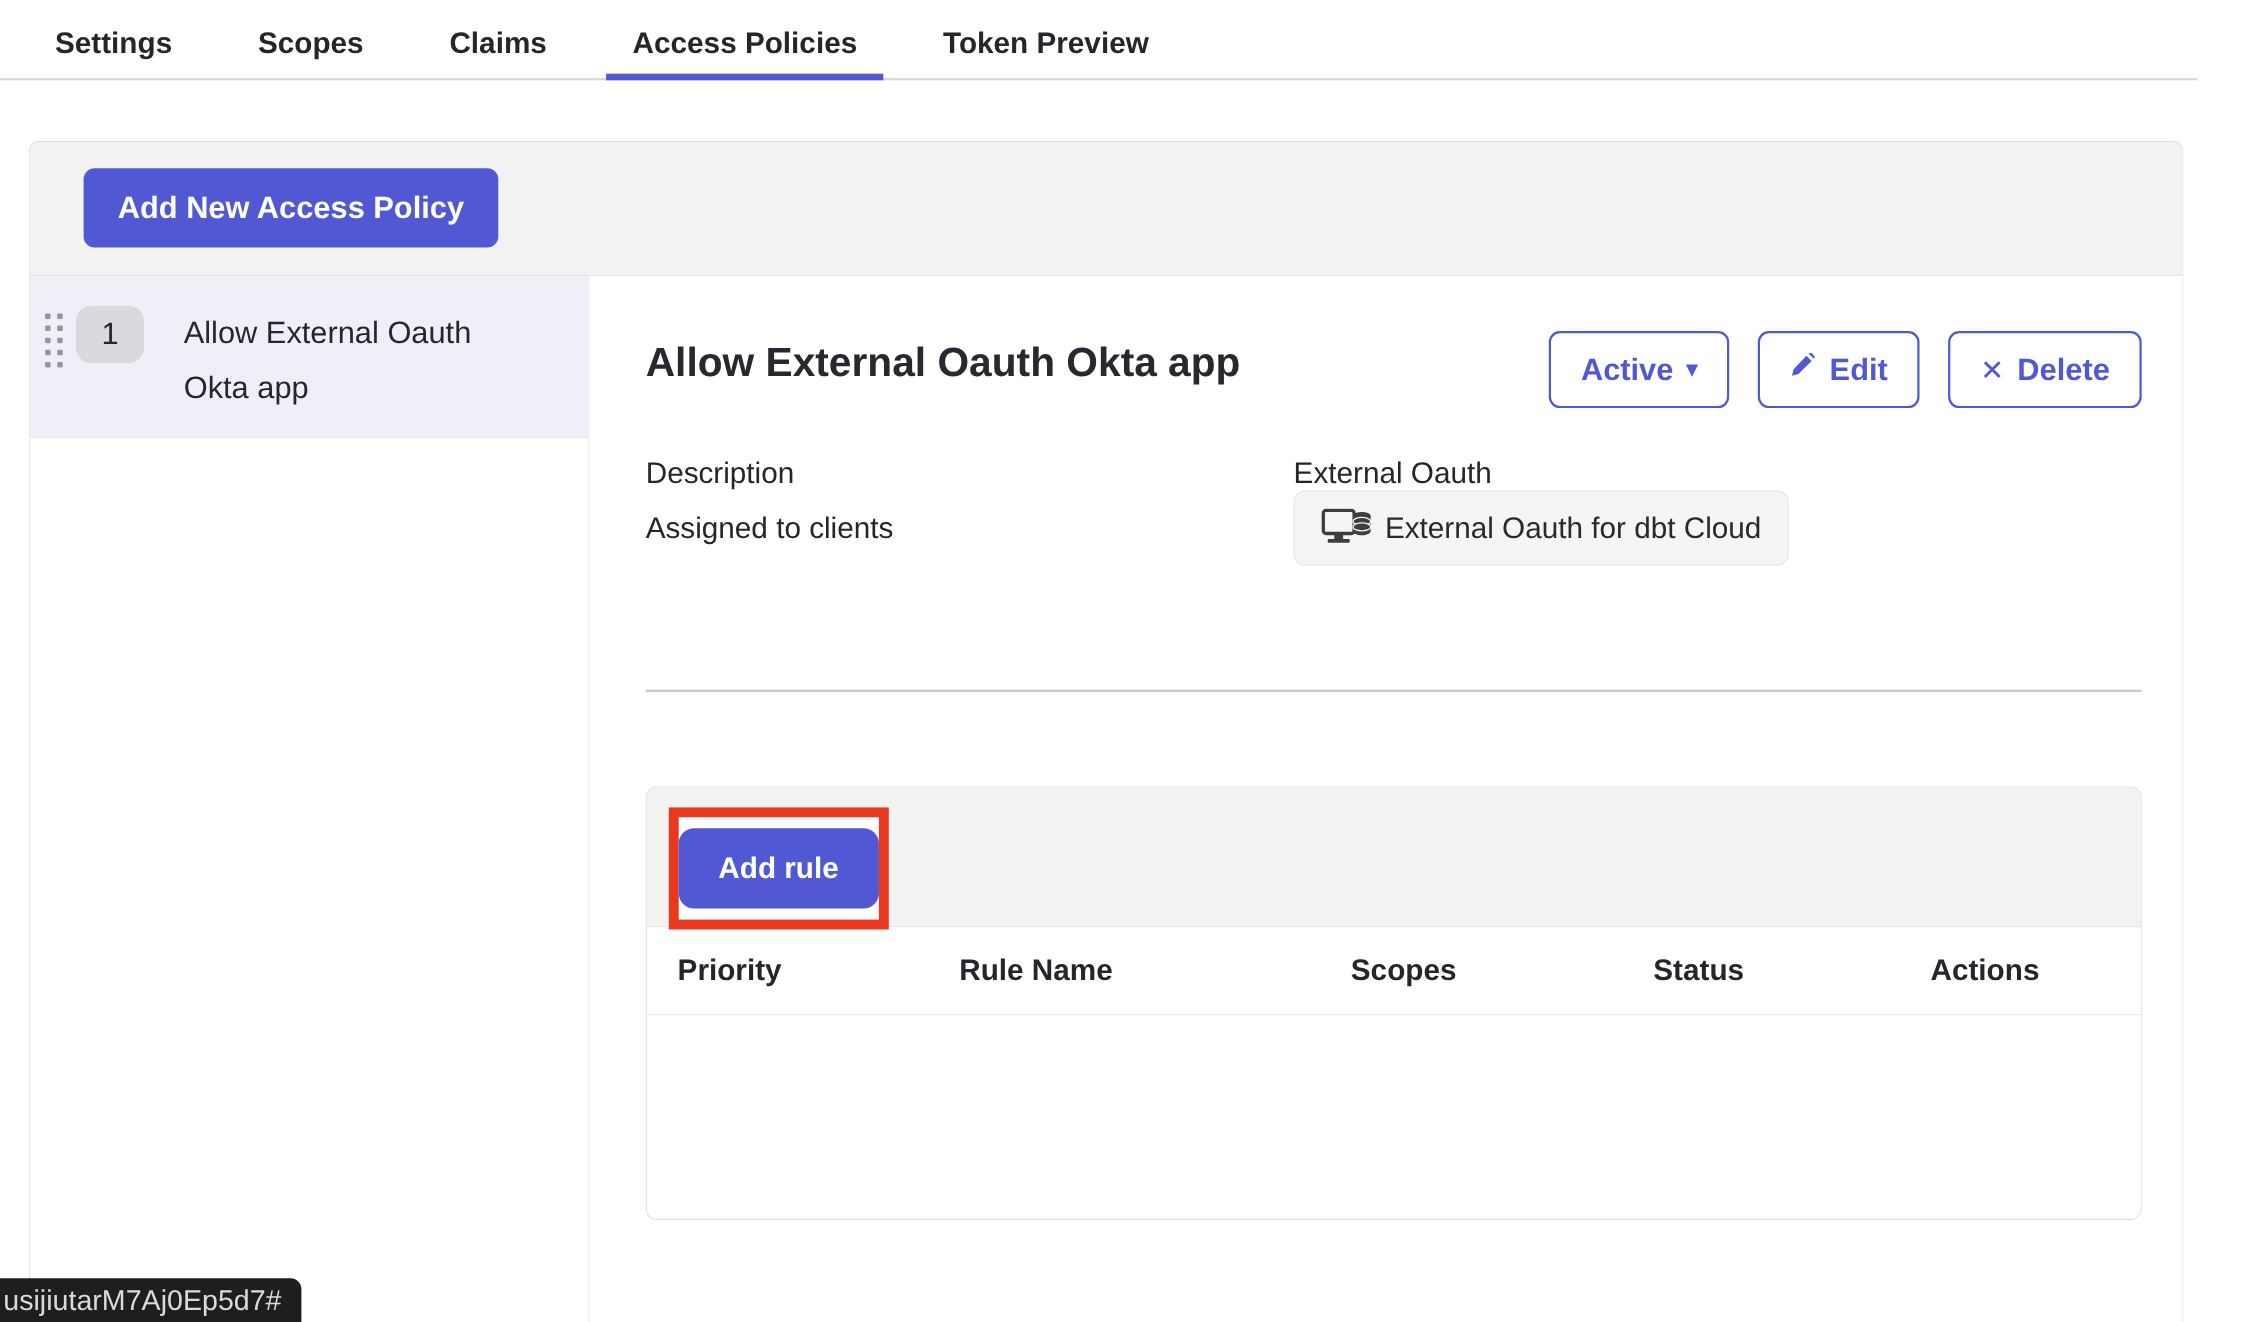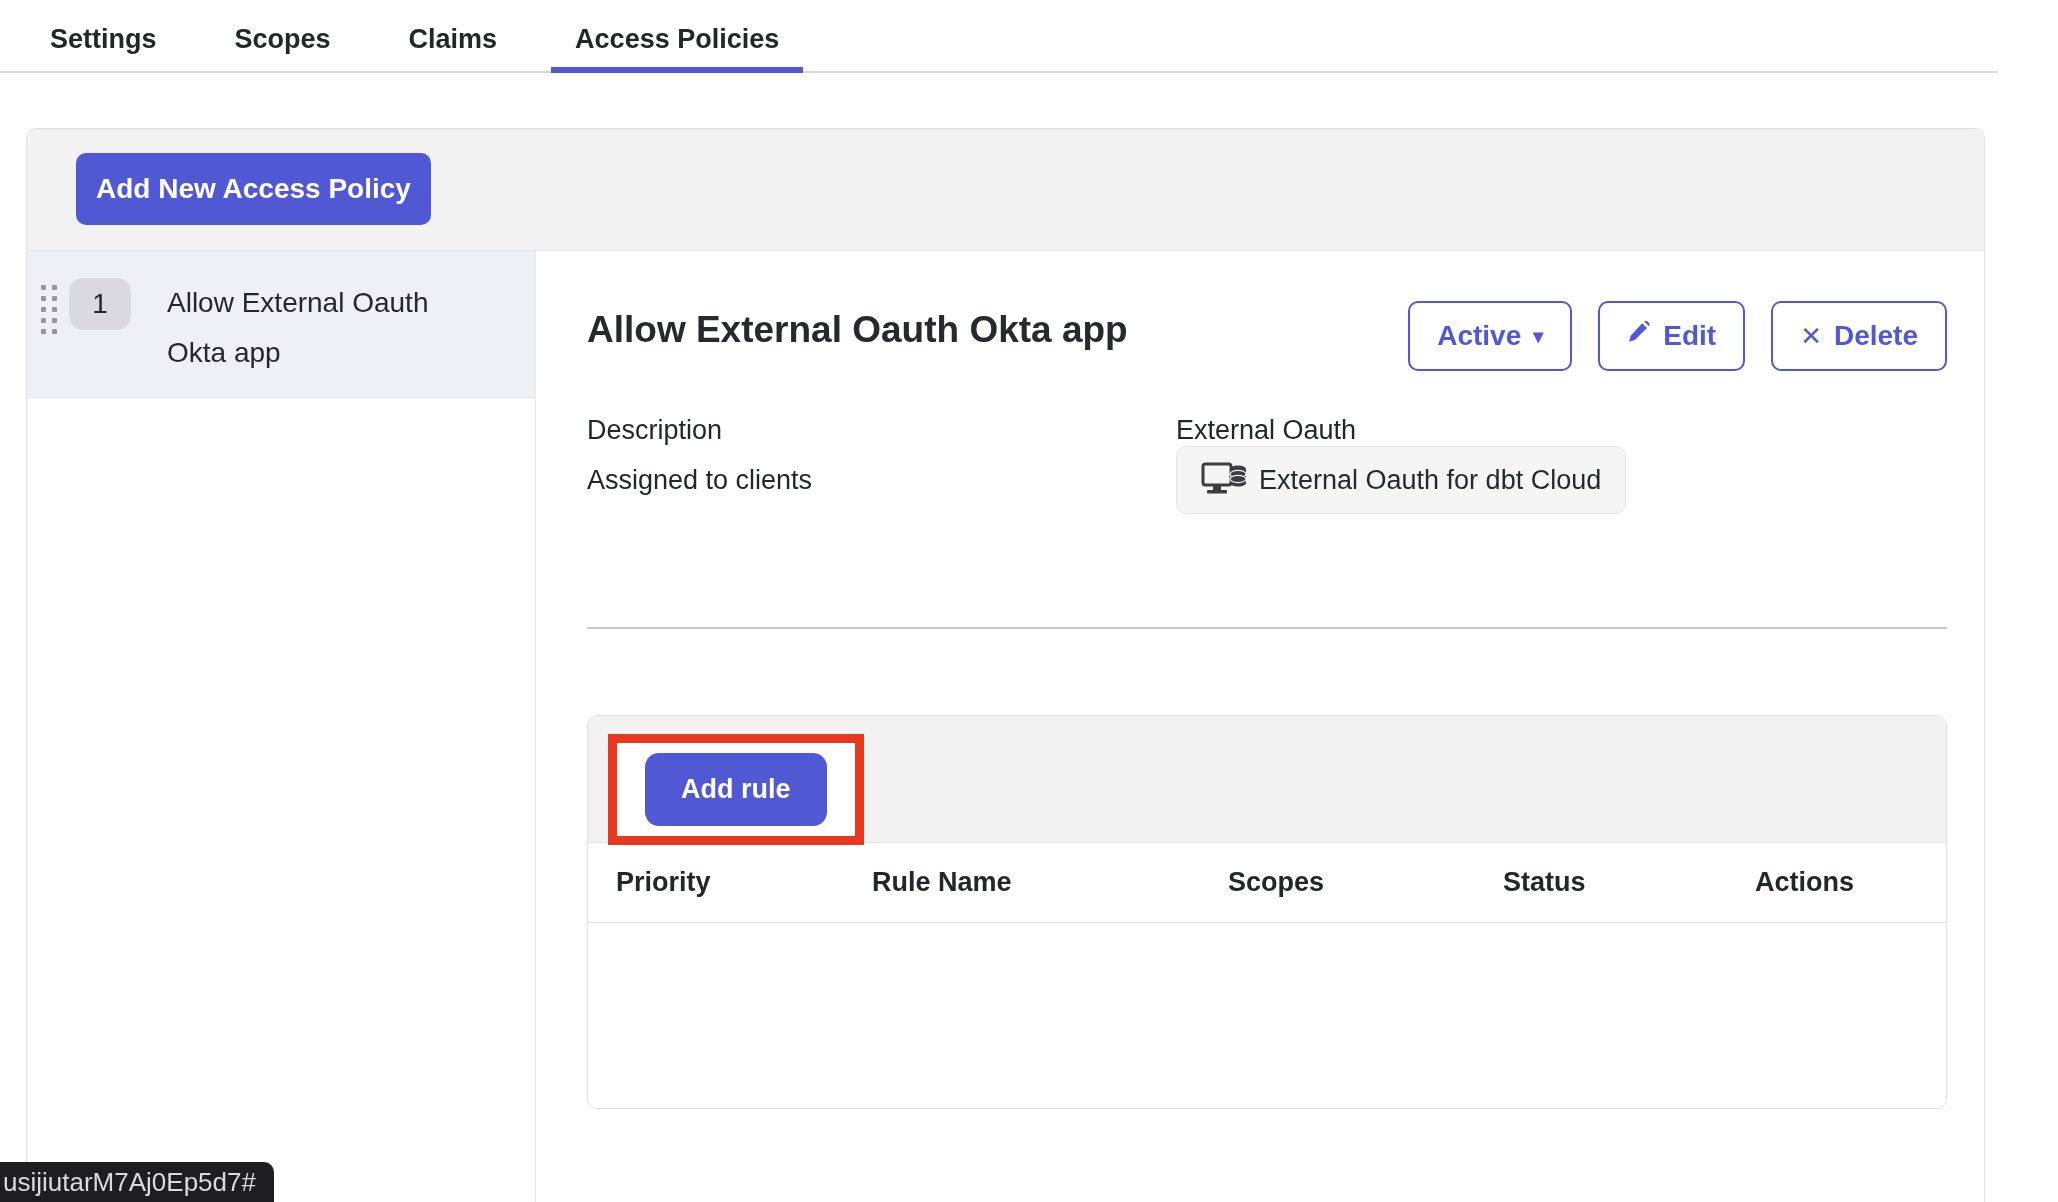--- a/index.html
+++ b/index.html
@@ -15,21 +15,21 @@
   .tab.active::after { content:""; position:absolute; left:0; right:0; bottom:-2px;
          height:6px; background:var(--accent); }
 
   :root { --accent:#5158d4; --panel-border:#dfdfdf; --gray-bg:#f2f2f2; }
 
   
   .panel { margin:55px 13px 0 26px; border:1px solid var(--panel-border); border-bottom:none;
            border-radius:10px 10px 0 0; min-height:1074px; overflow:hidden; background:#fff; }
   .panel-header { background:var(--gray-bg); padding:24px 0 25px 49px; border-bottom:1px solid #e3e3e3; }
   .btn-primary { display:inline-block; background:var(--accent); color:#fff; border:none;
-           font-family:inherit; font-size:28px; font-weight:700; padding:20px 20px;
+           font-family:inherit; font-size:28px; font-weight:700; padding:20px 31px;
            border-radius:10px; cursor:pointer; }
 
   .panel-body { display:flex; align-items:stretch; min-height:952px; }
 
   
   .list-col { width:509px; flex:0 0 509px; border-right:1px solid #e6e6e6; }
   .policy-item { display:flex; align-items:flex-start; background:#efeff8;
            border-bottom:1px solid #e6e6e6; padding:27px 10px 19px 14px; min-height:146px; cursor:pointer; }
   .drag-dots { display:grid; grid-template-columns:repeat(2,5px); grid-auto-rows:5px;
            gap:6px; margin-top:7px; }
@@ -58,21 +58,21 @@
   .chip svg { display:block; }
 
   .divider { border:none; border-top:2px solid #c9c9c9; margin:113px 0 0 0; }
 
   
   .rules-card { margin-top:86px; border:1px solid var(--panel-border); border-radius:10px;
            overflow:hidden; background:#fff; }
   .rules-header { background:var(--gray-bg); padding:18px 0 0 20px; height:127px;
            border-bottom:1px solid #e3e3e3; }
   .annotation-box { display:inline-block; border:9px solid #e8391f; background:#fff;
-           padding:10px 28px; }
+           padding:10px 0; }
   .btn-addrule { display:inline-block; background:var(--accent); color:#fff; border:none;
            font-family:inherit; font-size:27px; font-weight:700; padding:21px 36px;
            border-radius:14px; cursor:pointer; }
   .table-head { display:grid; grid-template-columns:256px 356px 275px 252px auto;
            padding-left:28px; height:80px; align-items:center; font-size:27px; font-weight:700;
            color:#23262a; border-bottom:1px solid #e2e2e2; background:#fff; }
   .table-body { height:185px; background:#fff; }
 
   
   .url-tooltip { position:absolute; left:0; bottom:0; height:40px; line-height:40px;
@@ -82,20 +82,21 @@
 </head>
 <body>
 
 <div class="frame">
 
   <nav class="tabbar">
     <div class="tab">Settings</div>
     <div class="tab">Scopes</div>
     <div class="tab">Claims</div>
     <div class="tab active">Access Policies</div>
+    <div class="tab">Token Preview</div>
   </nav>
 
   <section class="panel">
 
     <div class="panel-header">
       <button class="btn-primary">Add New Access Policy</button>
     </div>
 
     <div class="panel-body">
 

